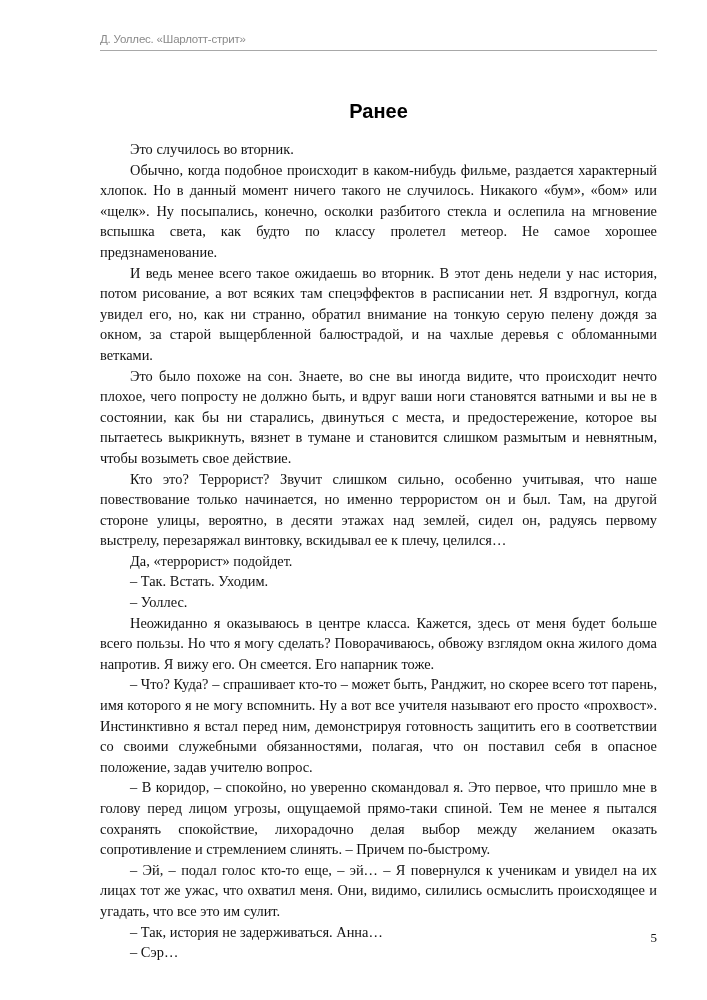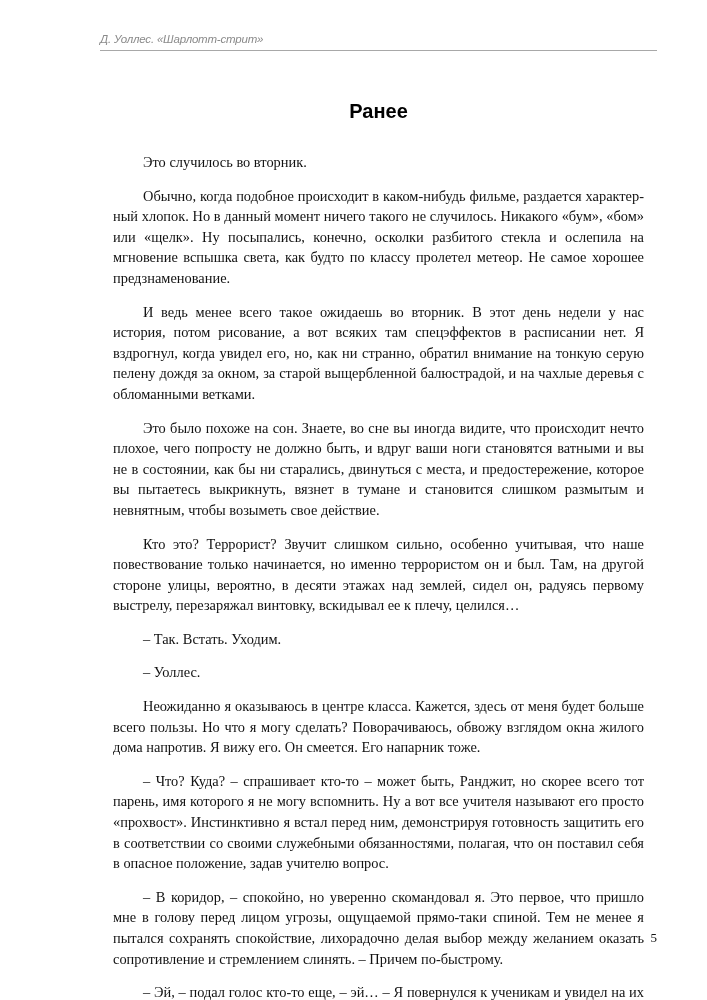--- a/index.html
+++ b/index.html
@@ -1,36 +1,35 @@
 <!DOCTYPE html>
 <html><head>
 <meta charset="utf-8">
 <style>
   html, body { margin: 0; padding: 0; background: #ffffff; }
   body { width: 707px; height: 1000px; position: relative; overflow: hidden; }
   .running-head {
     position: absolute; left: 100px; top: 33px; width: 557px;
     font-family: "Liberation Sans", sans-serif; font-size: 11.5px; color: #8a8a8a;
     letter-spacing: -0.2px;
-    font-style: italic;
   }
   .head-rule {
     position: absolute; left: 100px; top: 50px; width: 557px; height: 0;
     border-top: 1.5px solid #a8a8a8;
   }
   .chapter-title {
     position: absolute; left: 0; top: 100px; width: 757px; text-align: center;
     font-family: "Liberation Sans", sans-serif; font-weight: bold; font-size: 20px; color: #000;
   }
   .body-text {
     position: absolute; left: 100px; top: 139px; width: 557px;
     font-family: "Liberation Serif", serif; font-size: 14.4px; line-height: 20.6px; color: #111;
   }
   .body-text p {
-    margin: 13px; text-indent: 30px; text-align: justify;
+    margin: 0; text-indent: 30px; text-align: justify;
     hyphens: manual;
   }
   .page-number {
     position: absolute; left: 600px; top: 930px; width: 57px; text-align: right;
     font-family: "Liberation Serif", serif; font-size: 13px; color: #111;
   }
 </style>
 </head>
 <body>
 
@@ -38,20 +37,21 @@
 <div class="head-rule"></div>
 
 <h1 class="chapter-title" style="margin:0;">Ранее</h1>
 
 <div class="body-text">
   <p>Это случилось во вторник.</p>
   <p>Обычно, когда подобное происходит в каком-нибудь фильме, раздается характер­ный хлопок. Но в данный момент ничего такого не случилось. Никакого «бум», «бом» или «щелк». Ну посыпались, конечно, осколки разбитого стекла и ослепила на мгновение вспышка света, как будто по классу пролетел метеор. Не самое хорошее предзнаменование.</p>
   <p>И ведь менее всего такое ожидаешь во вторник. В этот день недели у нас история, потом рисование, а вот всяких там спецэффектов в расписании нет. Я вздрогнул, когда увидел его, но, как ни странно, обратил внимание на тонкую серую пелену дождя за окном, за старой выщербленной балюстрадой, и на чахлые деревья с обломанными ветками.</p>
   <p>Это было похоже на сон. Знаете, во сне вы иногда видите, что происходит нечто плохое, чего попросту не должно быть, и вдруг ваши ноги становятся ватными и вы не в состоянии, как бы ни старались, двинуться с места, и предостережение, которое вы пытаетесь выкрик­нуть, вязнет в тумане и становится слишком размытым и невнятным, чтобы возыметь свое действие.</p>
   <p>Кто это? Террорист? Звучит слишком сильно, особенно учитывая, что наше повество­вание только начинается, но именно террористом он и был. Там, на другой стороне улицы, вероятно, в десяти этажах над землей, сидел он, радуясь первому выстрелу, перезаряжал винтовку, вскидывал ее к плечу, целился…</p>
+  <p>Да, «террорист» подойдет.</p>
   <p>– Так. Встать. Уходим.</p>
   <p>– Уоллес.</p>
   <p>Неожиданно я оказываюсь в центре класса. Кажется, здесь от меня будет больше всего пользы. Но что я могу сделать? Поворачиваюсь, обвожу взглядом окна жилого дома напро­тив. Я вижу его. Он смеется. Его напарник тоже.</p>
   <p>– Что? Куда? – спрашивает кто-то – может быть, Ранджит, но скорее всего тот парень, имя которого я не могу вспомнить. Ну а вот все учителя называют его просто «прохвост». Инстинктивно я встал перед ним, демонстрируя готовность защитить его в соответствии со своими служебными обязанностями, полагая, что он поставил себя в опасное положение, задав учителю вопрос.</p>
   <p>– В коридор, – спокойно, но уверенно скомандовал я. Это первое, что пришло мне в голову перед лицом угрозы, ощущаемой прямо-таки спиной. Тем не менее я пытался сохранять спокойствие, лихорадочно делая выбор между желанием оказать сопротивление и стремлением слинять. – Причем по-быстрому.</p>
   <p>– Эй, – подал голос кто-то еще, – эй… – Я повернулся к ученикам и увидел на их лицах тот же ужас, что охватил меня. Они, видимо, силились осмыслить происходящее и угадать, что все это им сулит.</p>
   <p>– Так, история не задерживаться. Анна…</p>
   <p>– Сэр…</p>
 
 </div>

